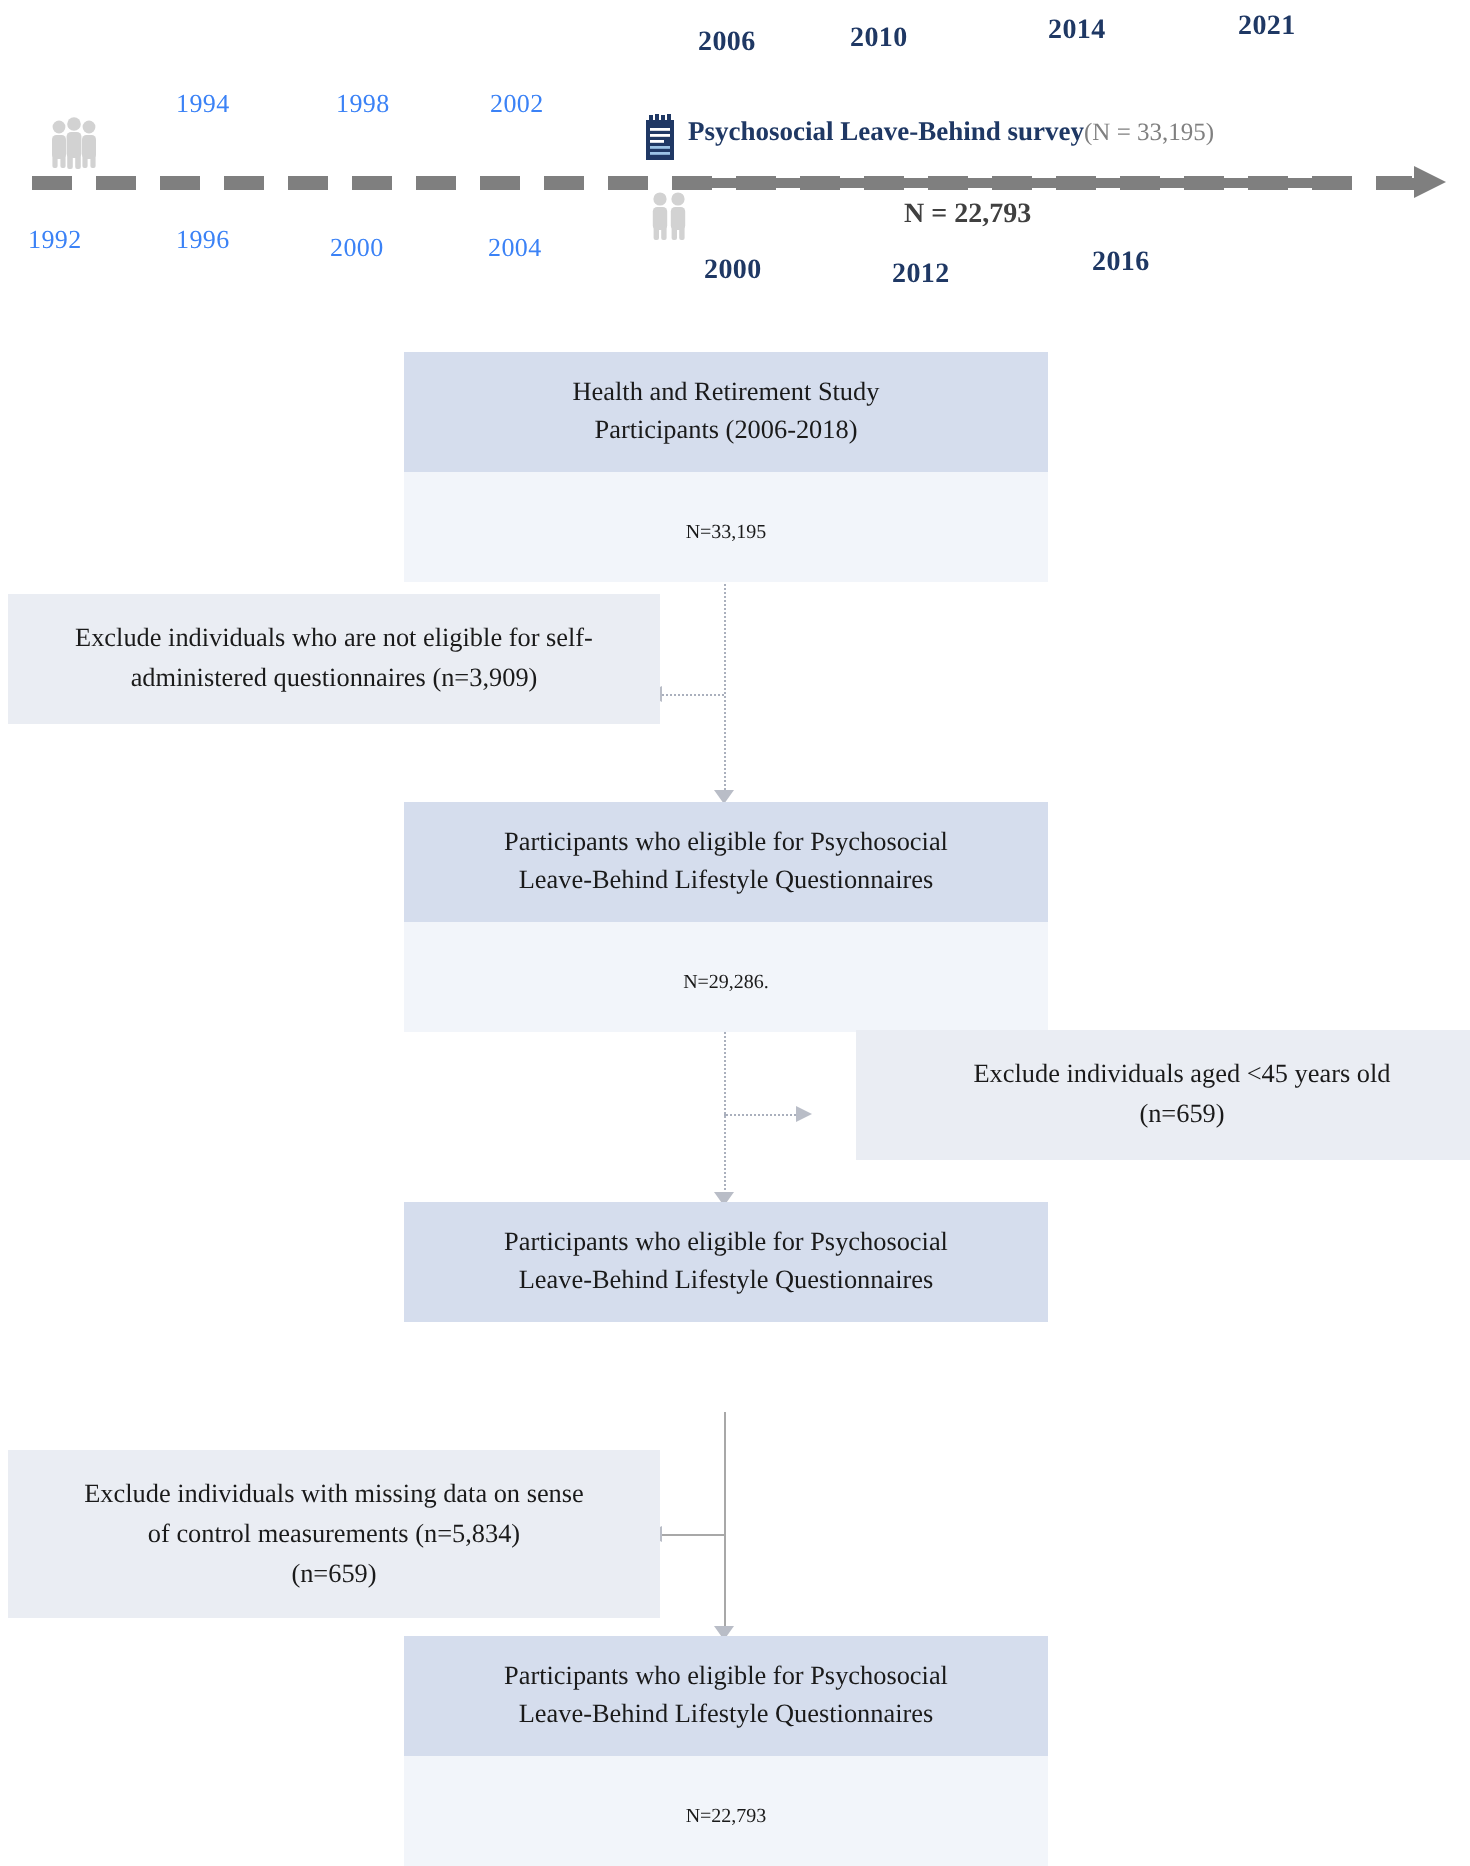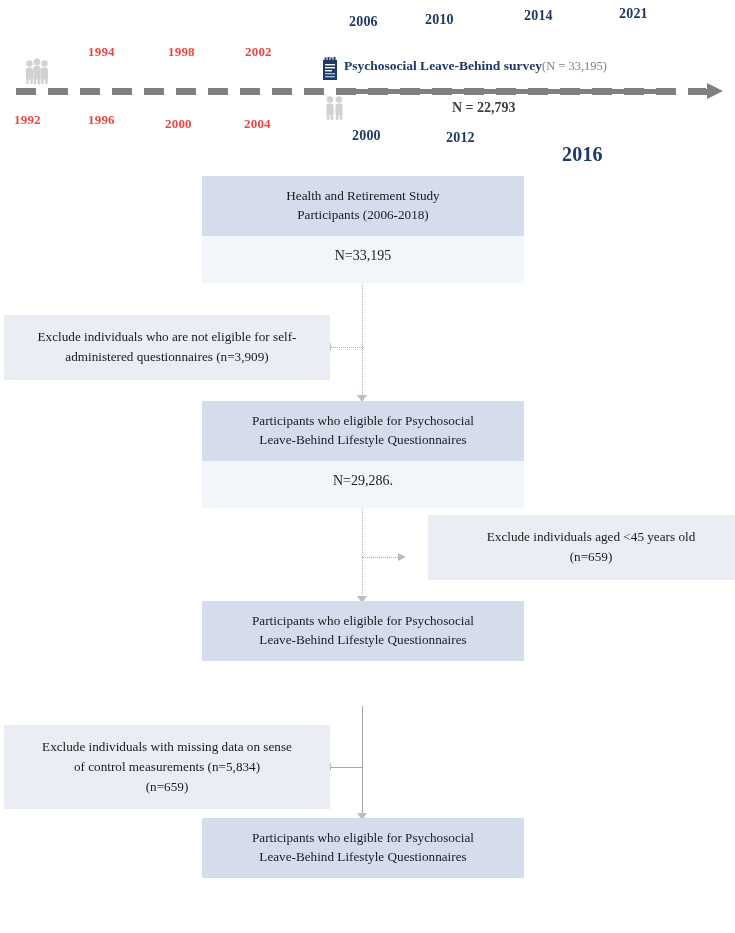--- a/index.html
+++ b/index.html
@@ -23,21 +23,21 @@
     width: 735px; height: 160px;
   }
   .tl-year {
     position: absolute;
     font-family: "Liberation Serif", "DejaVu Serif", serif;
     font-weight: bold;
     font-size: 13px;
     letter-spacing: 0.2px;
     white-space: nowrap;
   }
-  .tl-year.old { color: #ef4444; font-weight: bold; }
+  .tl-year.old { color: #3b82f6; font-weight: normal; }
   .tl-year.new { color: #1f3864; font-weight: bold; }
 
   .tl-line-dashed {
     position: absolute;
     left: 16px; top: 88px;
     width: 690px; height: 7px;
     background-image: repeating-linear-gradient(to right,
         #7f7f7f 0px, #7f7f7f 20px,
         rgba(0,0,0,0) 20px, rgba(0,0,0,0) 32px);
   }
@@ -116,22 +116,22 @@
   }
   
   .node-main .head {
     background: #d5dded;
     padding: 11px 14px 12px 14px;
     font-size: 13.2px;
     line-height: 1.42;
   }
   .node-main .body {
     background: #f2f5fa;
-    padding: 10px 14px 17px 14px;
-    font-size: 14px;
+    padding: 24px 14px 17px 14px;
+    font-size: 10px;
     line-height: 1.4;
   }
   
   .node-excl {
     background: #eaedf3;
     padding: 12px 12px 13px 12px;
     font-size: 13.2px;
     line-height: 1.5;
   }
 
@@ -237,21 +237,21 @@
   <div class="tl-year new" style="left:425px; top:12px; font-size:14px;">2010</div>
   <div class="tl-year new" style="left:524px; top:8px;  font-size:14px;text-align:center;">2014</div>
   <div class="tl-year new" style="left:619px; top:6px;  font-size:14px;">2021</div>
 
   <div class="tl-year old" style="left:14px;  top:112px;">1992</div>
   <div class="tl-year old" style="left:88px;  top:112px;">1996</div>
   <div class="tl-year old" style="left:165px; top:116px;">2000</div>
   <div class="tl-year old" style="left:244px; top:116px;">2004</div>
   <div class="tl-year new" style="left:352px; top:128px; font-size:14px;">2000</div>
   <div class="tl-year new" style="left:446px; top:130px; font-size:14px;">2012</div>
-  <div class="tl-year new" style="left:546px; top:143px; font-size:20px;margin-left:16px;">2016</div>
+  <div class="tl-year new" style="left:546px; top:124px; font-size:14px;">2016</div>
 
   <div class="tl-survey-label">
     <span>Psychosocial Leave-Behind survey</span><span class="n-part">(N = 33,195)</span>
   </div>
 
   <div class="tl-n-bottom">N = 22,793</div>
 </div>
 
 <div id="flow">
 
@@ -271,21 +271,21 @@
   <div class="head-down" style="left:357px; top:653px;"></div>
 
   <div class="node node-main" style="left:202px; top:16px; width:322px;">
     <div class="head">
       <div>Health and Retirement Study</div>
       <div>Participants (2006-2018)</div>
     </div>
     <div class="body">N=33,195</div>
   </div>
 
-  <div class="node node-excl" style="left:4px; top:155px; width:326px;">
+  <div class="node node-excl" style="left:4px; top:137px; width:326px;">
     <div>Exclude individuals who are not eligible for self-</div>
     <div>administered questionnaires (n=3,909)</div>
   </div>
 
   <div class="node node-main" style="left:202px; top:241px; width:322px;">
     <div class="head">
       <div>Participants who eligible for Psychosocial</div>
       <div>Leave-Behind Lifestyle Questionnaires</div>
     </div>
     <div class="body">N=29,286.</div>
@@ -307,15 +307,16 @@
     <div>Exclude individuals with missing data on sense</div>
     <div>of control measurements (n=5,834)</div>
     <div>(n=659)</div>
   </div>
 
   <div class="node node-main" style="left:202px; top:658px; width:322px;">
     <div class="head">
       <div>Participants who eligible for Psychosocial</div>
       <div>Leave-Behind Lifestyle Questionnaires</div>
     </div>
+    <div class="body">N=22,793</div>
   </div>
 
 </div>
 
 </body></html>

